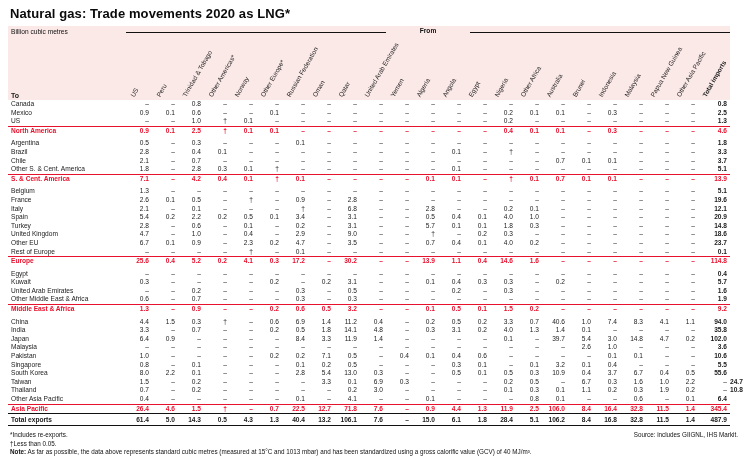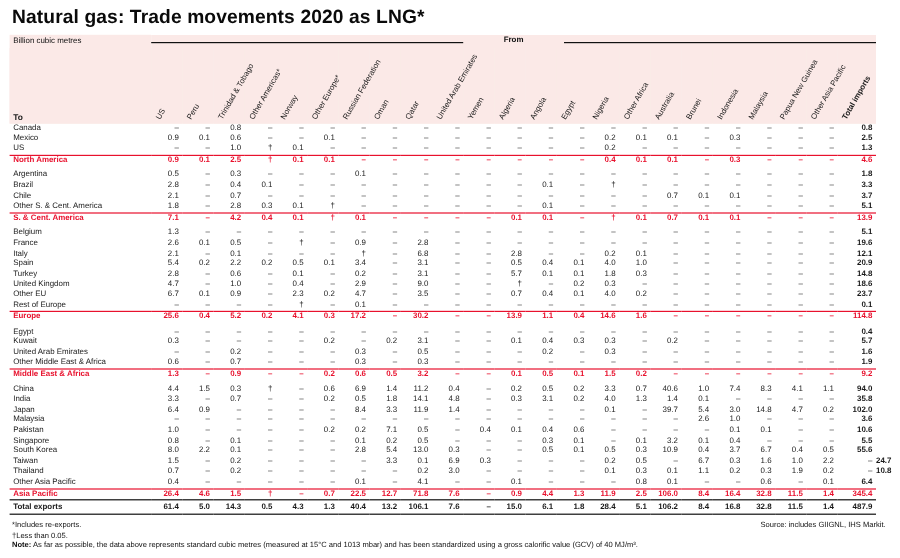--- a/index.html
+++ b/index.html
@@ -5,21 +5,21 @@
   html,body{margin:0;padding:0;}
   body{
     width:750px;height:465px;
     background:#ffffff;
     font-family:"Liberation Sans", sans-serif;
     color:#1a1a1a;
     overflow:hidden;
   }
   .page{position:relative;width:750px;height:465px;box-sizing:border-box;padding:6px 8px 0 8px;}
   .title{
-    font-size:16px;font-weight:bold;color:#0a0a0a;
+    font-size:13px;font-weight:bold;color:#0a0a0a;
     margin:0 0 5px 2px;letter-spacing:.1px;
   }
   .tablewrap{position:relative;}
   table{border-collapse:collapse;width:734px;table-layout:fixed;}
   td,th{padding:0;margin:0;font-size:6.6px;font-weight:normal;vertical-align:bottom;}
 
   
   .unitbar td{
     background:#fbe9e7;
     font-size:6.6px;

